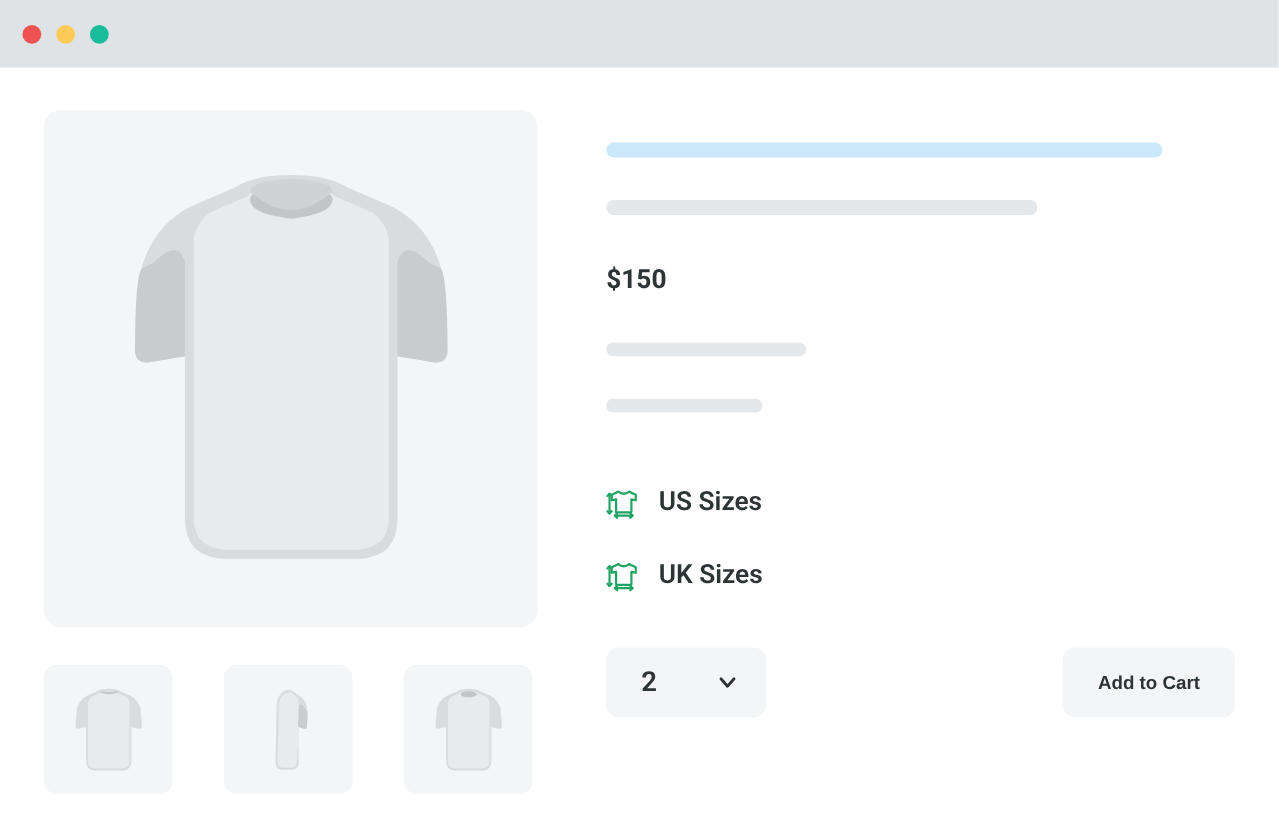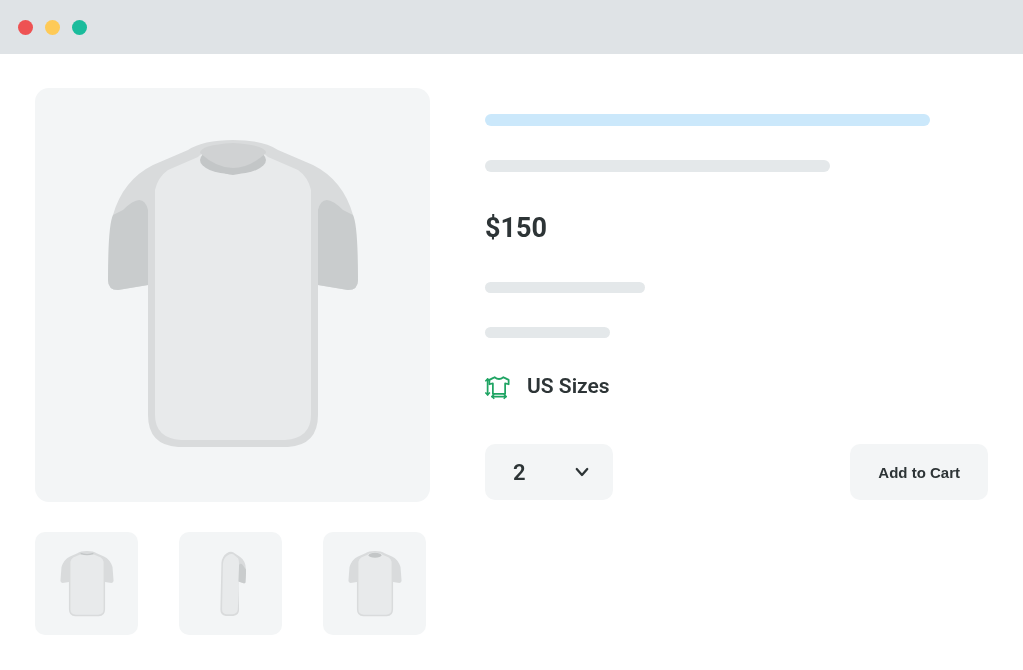--- a/index.html
+++ b/index.html
@@ -57,30 +57,30 @@
   .right { flex: 1; padding-top: 26px; }
   .ph {
     border-radius: 20px;
   }
   .ph-blue { background: #cbe8fb; height: 12px; width: 445px; }
   .ph-grey-lg { background: #e4e8ea; height: 12px; width: 345px; margin-top: 34px; }
   .ph-grey-md { background: #e4e8ea; height: 11px; width: 160px; margin-top: 38px; }
   .ph-grey-sm { background: #e4e8ea; height: 11px; width: 125px; margin-top: 34px; }
 
   .price {
-    font-size: 27px;
+    font-size: 21px;
     font-weight: 700;
     margin-top: 40px;
     color: #2d3436;
   }
   .size-row {
     display: flex;
     align-items: center;
     gap: 14px;
-    margin-top: 34px;
+    margin-top: 58px;
   }
   .size-row + .size-row { margin-top: 30px; }
   .size-label {
     font-size: 21px;
     font-weight: 600;
     color: #2d3436;
   }
   .action-row {
     display: flex;
     align-items: center;
@@ -187,20 +187,34 @@
           <polyline points="1,10 3,8 5,10"></polyline>
           <polyline points="1,24 3,26 5,24"></polyline>
           <line x1="8" y1="28" x2="24" y2="28"></line>
           <polyline points="10,26 8,28 10,30"></polyline>
           <polyline points="22,26 24,28 22,30"></polyline>
         </g>
       </svg>
       <span class="size-label">US Sizes</span>
     </div>
 
+    <div class="size-row">
+      <svg width="28" height="28" viewBox="0 0 32 32">
+        <g stroke="#1fa463" stroke-width="2" fill="none" stroke-linecap="round" stroke-linejoin="round">
+          <path d="M11 6 L9 7 L5 9 L5 14 L9 13 L9 25 L23 25 L23 13 L27 14 L27 9 L23 7 L21 6 Q16 10 11 6 Z"></path>
+          <line x1="3" y1="8" x2="3" y2="26"></line>
+          <polyline points="1,10 3,8 5,10"></polyline>
+          <polyline points="1,24 3,26 5,24"></polyline>
+          <line x1="8" y1="28" x2="24" y2="28"></line>
+          <polyline points="10,26 8,28 10,30"></polyline>
+          <polyline points="22,26 24,28 22,30"></polyline>
+        </g>
+      </svg>
+      <span class="size-label">UK Sizes</span>
+    </div>
 
     <div class="action-row">
       <div class="qty">
         <span>2</span>
         <span class="chev">
           <svg width="18" height="18" viewBox="0 0 24 24">
               <path d="M5 8 L12 16 L19 8" stroke="#2d3436" stroke-width="3" fill="none" stroke-linecap="round" stroke-linejoin="round"></path>
             </svg>
         </span>
       </div>

